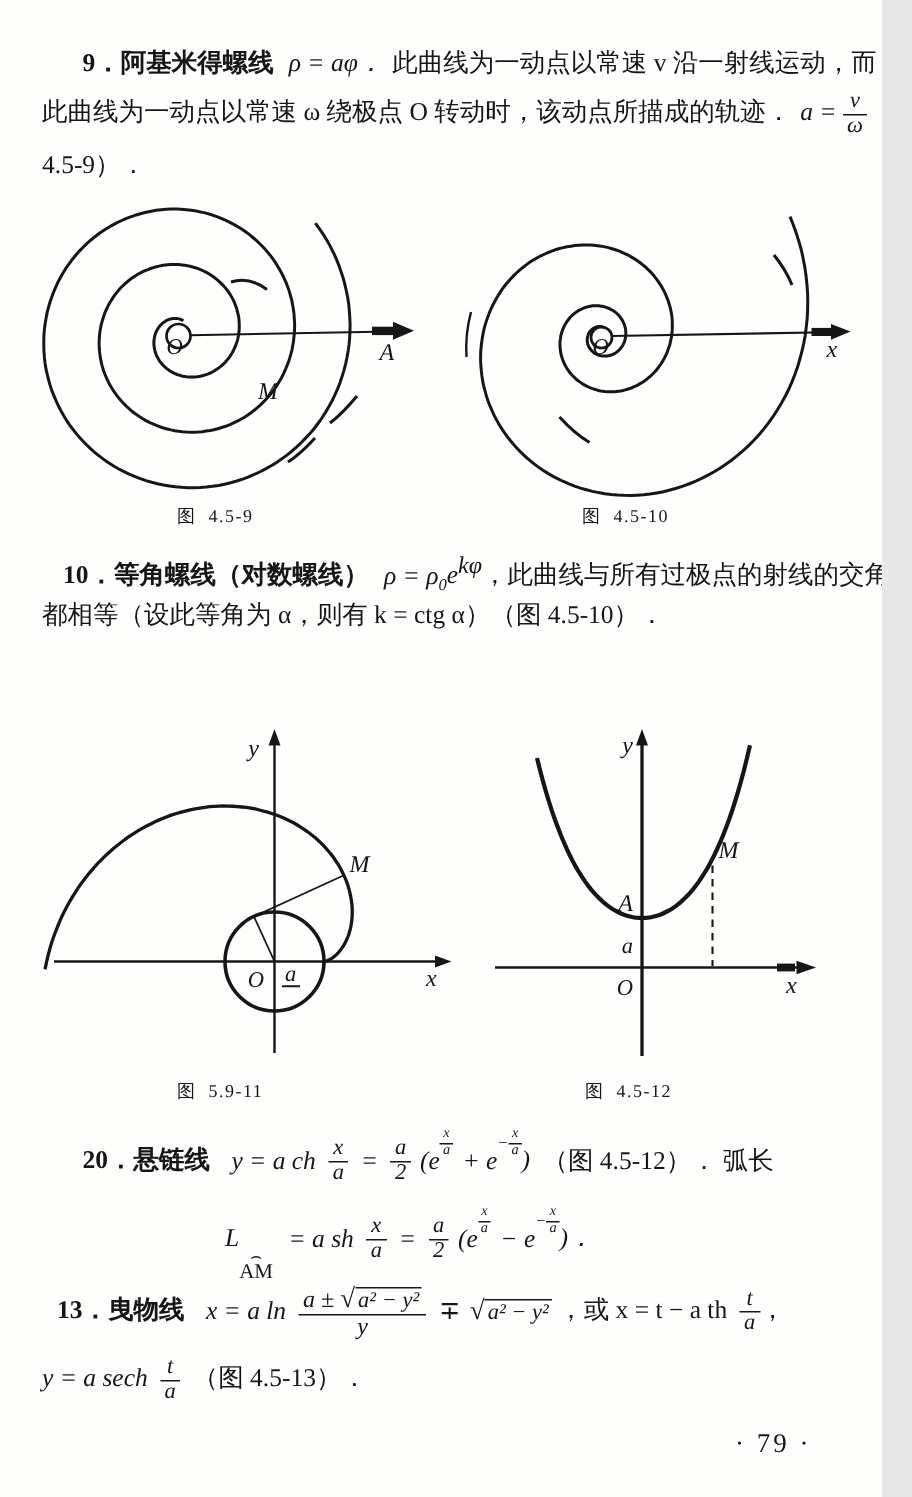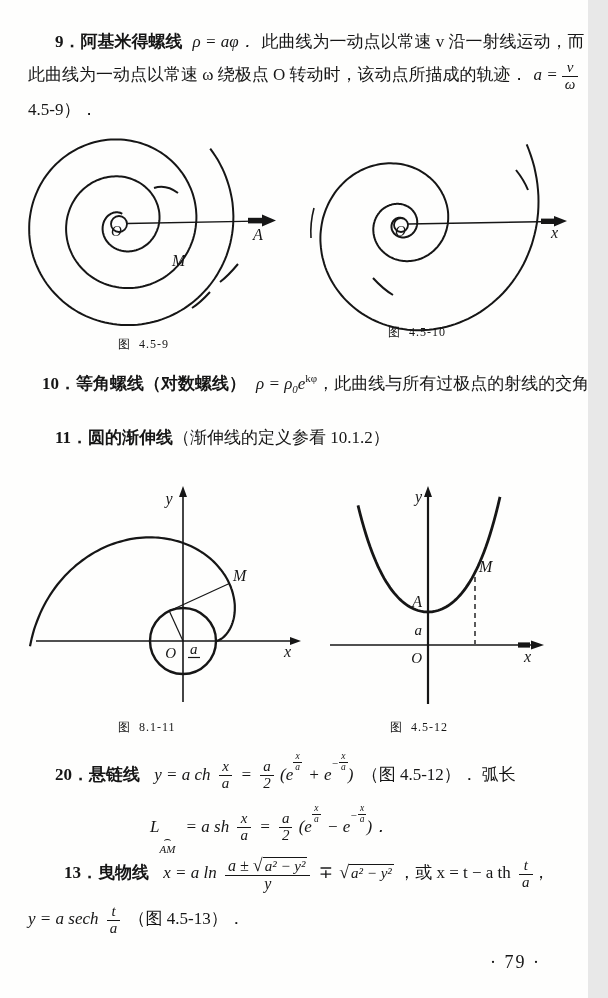--- a/index.html
+++ b/index.html
@@ -14,29 +14,29 @@
   .fr .fn{display:block;border-bottom:1.3px solid #161616;padding:0 3px;}
   .fr .fd{display:block;padding:0 3px;}
   .fr.big{font-size:16px;}
   
   .sup{display:inline-block;vertical-align:0.55em;line-height:1;}
   .sup .m{font-size:11px;font-style:italic;vertical-align:0.35em;}
   .mfr{display:inline-block;text-align:center;font-size:9.5px;line-height:1;vertical-align:0.1em;}
   .mfr .mfn{display:block;border-bottom:1px solid #161616;padding:0 2px;}
   .mfr .mfd{display:block;padding:0 2px;}
   sub{font-size:11px;}
-  sup.lit{font-size:11px;}
+  sup.lit{font-size:16px;font-style:italic;}
   
   .sqrt{white-space:nowrap;}
   .sqrt .rsym{font-size:18px;}
   .sqrt .rad{border-top:1.4px solid #161616;padding:0 2px;font-size:15px;text-align:center;}
   
   .lsub{display:inline-block;text-align:center;line-height:0.8;vertical-align:-1.25em;}
   .lsub .arc{display:block;font-size:12px;}
-  .lsub .nm{display:block;font-size:11px;font-style:italic;}
+  .lsub .nm{display:block;font-size:14px;}
   .caption{position:absolute;font-size:12px;letter-spacing:1px;white-space:pre;font-weight:normal;}
   .figsvg{position:absolute;}
   svg text{font-family:"Liberation Serif",serif;font-style:italic;font-size:16px;fill:#161616;}
   svg .lbl-sm{font-size:15px;}
   .pageno{position:absolute;font-size:18px;letter-spacing:2px;}
 </style>
 </head>
 <body>
 
 <div class="page">
@@ -71,47 +71,47 @@
     <circle cx="98" cy="107" r="7" fill="none" stroke="#161616" stroke-width="1.8"></circle>
     <line x1="105" y1="106" x2="250" y2="103.5" stroke="#161616" stroke-width="1.4"></line>
     <rect x="238" y="100.6" width="13" height="5.4" fill="#161616"></rect>
     <polygon points="264,103 251,98 251,108.5" fill="#161616"></polygon>
     <path d="M213,52 Q221,62 225,72" fill="none" stroke="#161616" stroke-width="2"></path>
     <path d="M70,160 Q80,171 90,177" fill="none" stroke="#161616" stroke-width="2"></path>
     <path d="M11,90 Q7,105 8,120" fill="none" stroke="#161616" stroke-width="1.6"></path>
     <text x="92" y="118" class="lbl-sm">O</text>
     <text x="248" y="120">x</text>
   </svg>
-  <div class="caption" style="left:388px;top:324px">图  4.5-10</div>
+  <div class="caption" style="left:388px;top:336px">图  4.5-10</div>
 
   <div class="line" style="left:42px;top:366px">
     <span class="b">10．</span><span class="b">等角螺线（对数螺线）</span><span class="i ml10">ρ = ρ</span><sub class="i">0</sub><span class="i">e</span><sup class="lit">kφ</sup><span>，此曲线与所有过极点的射线的交角</span>
   </div>
+  <div class="line" style="left:28px;top:398px">
+    <span>都相等（设此等角为 α，则有 k = ctg α）（图 4.5-10）．</span>
+  </div>
 
-  <div class="line" style="left:55px;top:426px">
-    <span class="b">11．</span><span class="b">圆的渐伸线</span><span>（渐伸线的定义参看 10.1.2）</span>
-  </div>
 
   <svg class="figsvg" style="left:28px;top:482px" width="285" height="228" viewBox="0 0 285 228">
     <line x1="8" y1="159" x2="264" y2="159" stroke="#161616" stroke-width="1.6"></line>
     <polygon points="273,159 262,155 262,163" fill="#161616"></polygon>
     <line x1="155" y1="220" x2="155" y2="13" stroke="#161616" stroke-width="1.6"></line>
     <polygon points="155,4 151,15 159,15" fill="#161616"></polygon>
     <circle cx="155" cy="159" r="33" fill="none" stroke="#161616" stroke-width="2.4"></circle>
     <path id="inv" fill="none" stroke="#161616" stroke-width="2.2" d="M188.0,159.0L188.0,159.0L188.1,159.0L188.1,159.0L188.2,159.0L188.4,159.0L188.5,158.9L188.7,158.9L188.9,158.8L189.2,158.8L189.5,158.7L189.7,158.6L190.1,158.5L190.4,158.4L190.8,158.2L191.2,158.0L191.6,157.8L192.0,157.6L192.5,157.3L192.9,157.0L193.4,156.7L193.9,156.4L194.4,156.0L194.9,155.6L195.5,155.1L196.0,154.6L196.6,154.1L197.1,153.5L197.7,152.9L198.2,152.3L198.8,151.6L199.3,150.9L199.9,150.1L200.4,149.3L201.0,148.5L201.5,147.6L202.0,146.7L202.5,145.7L203.0,144.7L203.4,143.7L203.9,142.6L204.3,141.5L204.7,140.3L205.0,139.1L205.4,137.8L205.7,136.6L206.0,135.2L206.2,133.9L206.4,132.5L206.6,131.0L206.7,129.6L206.8,128.1L206.8,126.6L206.8,125.0L206.8,123.4L206.7,121.8L206.5,120.2L206.3,118.5L206.0,116.8L205.7,115.1L205.3,113.4L204.9,111.6L204.4,109.9L203.9,108.1L203.2,106.3L202.6,104.5L201.8,102.7L201.0,100.9L200.1,99.1L199.2,97.3L198.2,95.5L197.1,93.7L195.9,92.0L194.7,90.2L193.4,88.4L192.0,86.7L190.6,85.0L189.1,83.3L187.5,81.6L185.9,79.9L184.2,78.3L182.4,76.7L180.5,75.2L178.6,73.7L176.6,72.2L174.5,70.7L172.4,69.4L170.2,68.0L168.0,66.7L165.6,65.5L163.2,64.3L160.8,63.2L158.3,62.2L155.7,61.2L153.1,60.3L150.4,59.4L147.7,58.7L144.9,58.0L142.1,57.3L139.2,56.8L136.3,56.3L133.3,56.0L130.3,55.7L127.3,55.5L124.2,55.4L121.1,55.3L118.0,55.4L114.8,55.6L111.7,55.8L108.5,56.2L105.2,56.7L102.0,57.2L98.8,57.9L95.5,58.7L92.3,59.6L89.0,60.5L85.7,61.6L82.5,62.8L79.3,64.1L76.0,65.5L72.8,67.1L69.7,68.7L66.5,70.4L63.4,72.3L60.3,74.2L57.2,76.3L54.2,78.5L51.2,80.8L48.2,83.2L45.4,85.7L42.5,88.3L39.8,91.0L37.0,93.8L34.4,96.7L31.8,99.7L29.3,102.8L26.9,106.0L24.5,109.3L22.3,112.7L20.1,116.2L18.0,119.8L16.0,123.5L14.1,127.2L12.3,131.1L10.7,135.0L9.1,139.0L7.6,143.0L6.2,147.2L5.0,151.4L3.9,155.6L2.9,160.0L2.0,164.3"></path>
     <line x1="155" y1="159" x2="141.3" y2="129" stroke="#161616" stroke-width="1.2"></line>
     <line x1="141.3" y1="129" x2="201.3" y2="101.5" stroke="#161616" stroke-width="1.2"></line>
     <line x1="160" y1="175.5" x2="172" y2="175.5" stroke="#161616" stroke-width="1.2"></line>
     <text x="141" y="22" text-anchor="middle">y</text>
     <text x="205" y="99">M</text>
     <text x="148" y="176" text-anchor="end" class="lbl-sm">O</text>
     <text x="162" y="172" class="lbl-sm">a</text>
     <text x="256" y="175">x</text>
   </svg>
-  <div class="caption" style="left:118px;top:719px">图  8.1-11</div>
+  <div class="caption" style="left:118px;top:719px">图  5.9-11</div>
 
   <svg class="figsvg" style="left:318px;top:482px" width="280" height="228" viewBox="0 0 280 228">
     <line x1="110" y1="222" x2="110" y2="12" stroke="#161616" stroke-width="2.2"></line>
     <polygon points="110,4 106,15 114,15" fill="#161616"></polygon>
     <line x1="12" y1="163" x2="214" y2="163" stroke="#161616" stroke-width="1.6"></line>
     <rect x="200" y="160.4" width="12" height="5.2" fill="#161616"></rect>
     <polygon points="226,163 213,158.5 213,167.5" fill="#161616"></polygon>
     <path id="cat" fill="none" stroke="#161616" stroke-width="2.8" d="M40.0,23.4L42.0,31.4L44.0,38.8L46.0,45.9L48.0,52.5L50.0,58.7L52.0,64.5L54.0,69.9L56.0,75.0L58.0,79.8L60.0,84.3L62.0,88.5L64.0,92.4L66.0,96.1L68.0,99.5L70.0,102.6L72.0,105.6L74.0,108.3L76.0,110.9L78.0,113.2L80.0,115.4L82.0,117.4L84.0,119.2L86.0,120.9L88.0,122.4L90.0,123.8L92.0,125.0L94.0,126.0L96.0,127.0L98.0,127.8L100.0,128.5L102.0,129.0L104.0,129.5L106.0,129.8L108.0,129.9L110.0,130.0L112.0,129.9L114.0,129.8L116.0,129.5L118.0,129.0L120.0,128.5L122.0,127.8L124.0,127.0L126.0,126.0L128.0,125.0L130.0,123.8L132.0,122.4L134.0,120.9L136.0,119.2L138.0,117.4L140.0,115.4L142.0,113.2L144.0,110.9L146.0,108.3L148.0,105.6L150.0,102.6L152.0,99.5L154.0,96.1L156.0,92.4L158.0,88.5L160.0,84.3L162.0,79.8L164.0,75.0L166.0,69.9L168.0,64.5L170.0,58.7L172.0,52.5L174.0,45.9L176.0,38.8L178.0,31.4L180.0,23.4L182.0,14.9"></path>
     <line x1="157" y1="95" x2="157" y2="162" stroke="#161616" stroke-width="1.4" stroke-dasharray="5,4"></line>
     <text x="104" y="20" text-anchor="end">y</text>
@@ -136,21 +136,21 @@
   <div class="line" style="left:150px;top:804px">
     <span class="i">L</span><span class="lsub"><span class="arc">⌢</span><span class="nm">AM</span></span>
     <span class="i ml6">= a sh</span>
     <span class="fr i ml4"><span class="fn">x</span><span class="fd">a</span></span>
     <span class="i ml4">=</span>
     <span class="fr i ml4"><span class="fn">a</span><span class="fd">2</span></span>
     <span class="i ml2">(e</span><span class="sup"><span class="mfr"><span class="mfn i">x</span><span class="mfd i">a</span></span></span>
     <span class="i ml2">− e</span><span class="sup"><span class="m">−</span><span class="mfr"><span class="mfn i">x</span><span class="mfd i">a</span></span></span><span class="i">)．</span>
   </div>
 
-  <div class="line" style="left:64px;top:856px">
+  <div class="line" style="left:38px;top:856px">
     <span class="b">13．</span><span class="b">曳物线</span>
     <span class="i ml10">x = a ln</span>
     <span class="fr big ml4"><span class="fn"><span class="i">a ±</span> <span class="sqrt"><span class="rsym">√</span><span class="rad i">a² − y²</span></span></span><span class="fd i">y</span></span>
     <span class="ml4">∓</span>
     <span class="sqrt ml2"><span class="rsym">√</span><span class="rad i">a² − y²</span></span>
     <span>，或 x = t − a th</span>
     <span class="fr i ml4"><span class="fn">t</span><span class="fd">a</span></span><span>，</span>
   </div>
   <div class="line" style="left:28px;top:904px">
     <span class="i">y = a sech</span>

